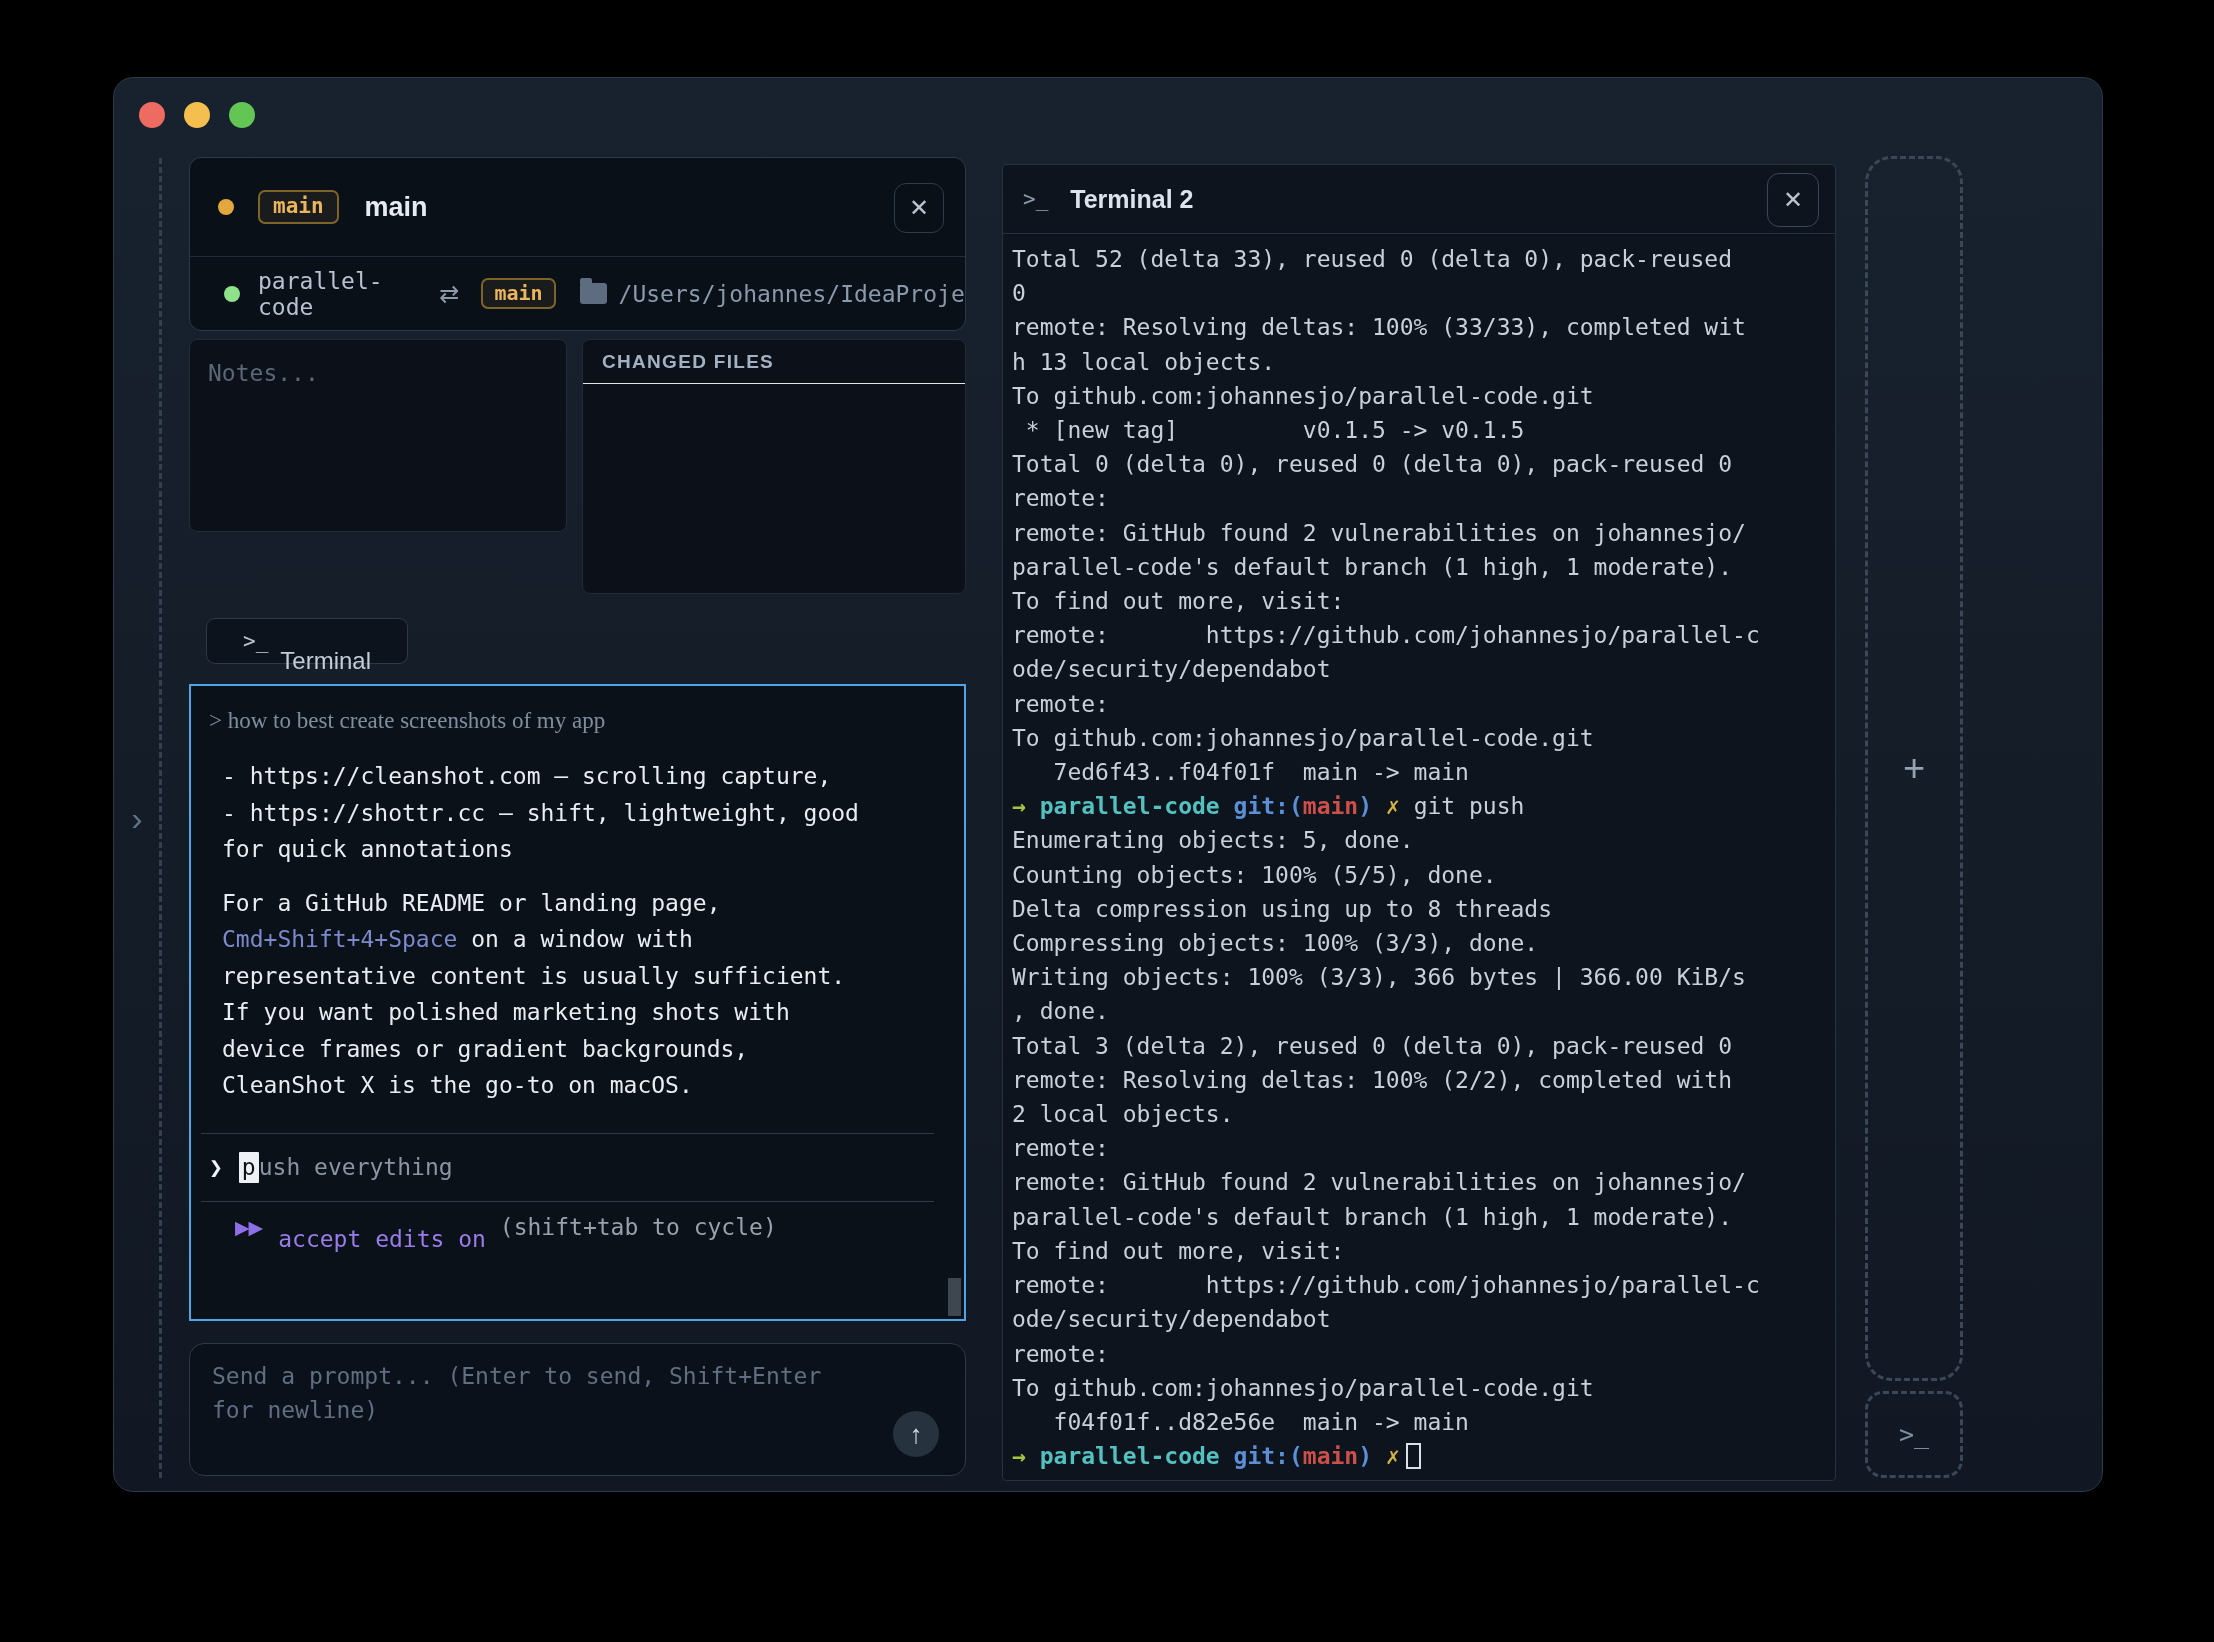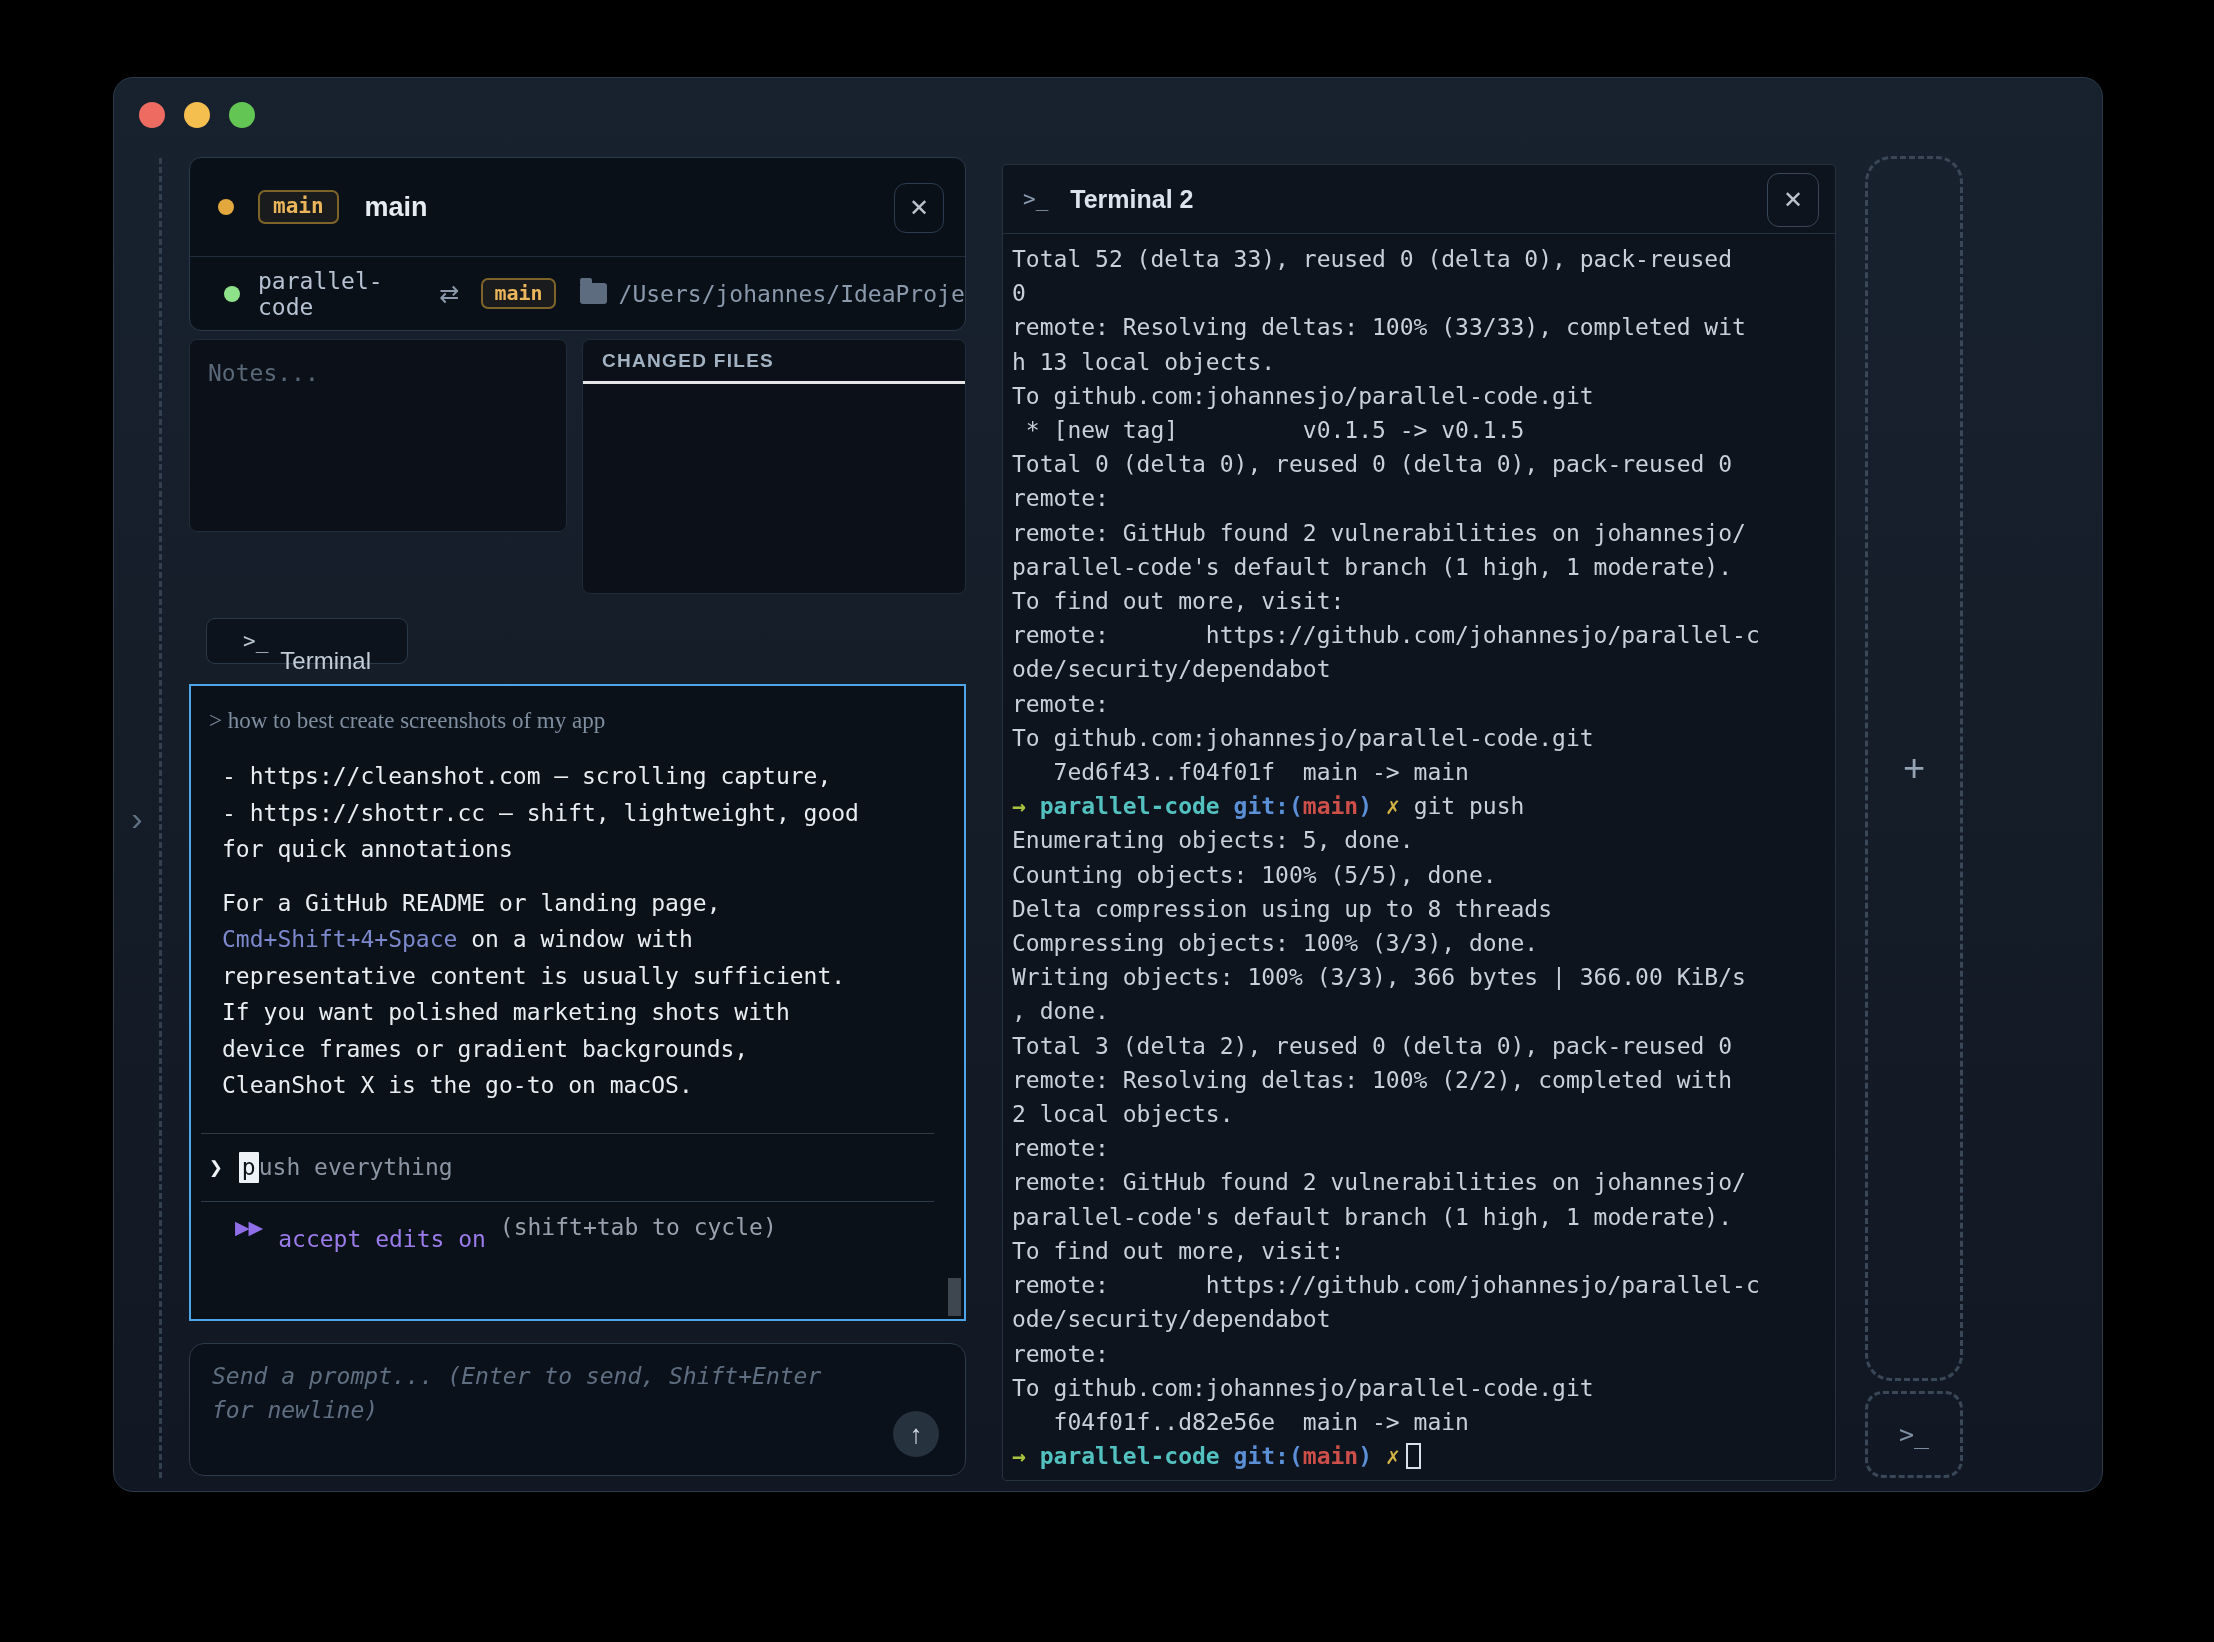--- a/index.html
+++ b/index.html
@@ -48,21 +48,21 @@
             margin-left:24px; flex:0 0 auto; }
   .folder:before { content:""; position:absolute; top:-5px; left:0; width:12px; height:6px;
                    background:#5d6c7e; border-radius:2px 2px 0 0; }
   .repo-path { color:#8a99ab; margin-left:12px; white-space:nowrap; overflow:hidden; flex:1 1 auto; }
 
   .panel-notes { position:absolute; left:75px; top:261px; width:378px; height:193px;
                  background:#0c1119; border:1px solid #202c3a; border-radius:8px; padding:20px 18px; }
   .notes-ph { color:#5a6878; font-size:23px; }
   .panel-cf { position:absolute; left:468px; top:261px; width:384px; height:255px;
               background:#0c1119; border:1px solid #202c3a; border-radius:8px; }
-  .cf-hdr { height:44px; border-bottom:3px solid #e5e5e5; display:flex; align-items:center; }
+  .cf-hdr { height:44px; border-bottom:1px solid #e5e5e5; display:flex; align-items:center; }
   .cf-title { font-family:"Liberation Sans",sans-serif; font-weight:bold; font-size:19px;
               letter-spacing:1.3px; color:#a3b2c2; margin-left:19px; }
 
   .term-btn { position:absolute; left:92px; top:540px; width:202px; height:46px;
               border:1.5px solid #2c3948; border-radius:9px; background:#0d131c;
               display:flex; align-items:center; justify-content:center; gap:12px; cursor:pointer; }
   .term-btn .tb-icon { color:#b9c4d0; font-size:21px; }
   .term-btn .tb-label { font-family:"Liberation Sans",sans-serif; font-size:24px; color:#c3cdd8;margin-top:40px; }
 
   
@@ -82,21 +82,21 @@
   .input-text { color:#8b95a3; white-space:pre; }
   .accept-row { height:50px; display:flex; align-items:center; padding-left:44px; font-size:23px; }
   .accept-arrows { color:#8f6fe8; font-size:19px; letter-spacing:-1px; margin-right:16px;
                    font-family:"DejaVu Sans",sans-serif; }
   .accept-label { color:#9b7ceb; white-space:pre;margin-top:24px; }
   .accept-hint { color:#98a1ad; white-space:pre; }
   .chat-scrollthumb { position:absolute; right:3px; bottom:3px; width:13px; height:38px; background:#3e4650; }
 
   
   .prompt-box { position:absolute; left:75px; top:1265px; width:777px; height:133px;
-                border:1.5px solid #2c3a4a; border-radius:15px; background:#0b111a;font-style:italic; }
+                border:1.5px solid #2c3a4a; border-radius:15px; background:#0b111a; }
   .prompt-ph { position:absolute; left:22px; top:15px; width:648px; color:#5f6e80;
                font-size:23px; line-height:34px; }
   .send-btn { position:absolute; right:26px; bottom:18px; width:46px; height:46px; border-radius:50%;
               background:#27323f; color:#cdd5de; text-align:center; line-height:46px; font-size:26px;
               font-family:"Liberation Sans",sans-serif; cursor:pointer; }
 
   
   .term2 { position:absolute; left:888px; top:86px; width:834px; height:1317px;
            background:#0d141d; border:1px solid #263240; border-radius:4px; }
   .term2-hdr { position:relative; height:69px; border-bottom:1px solid #243140;

